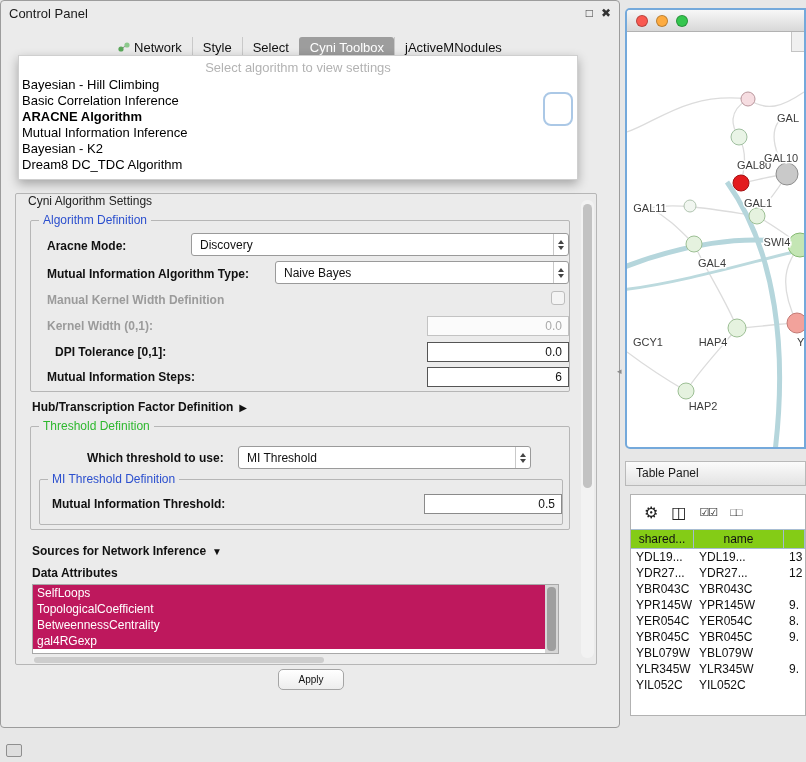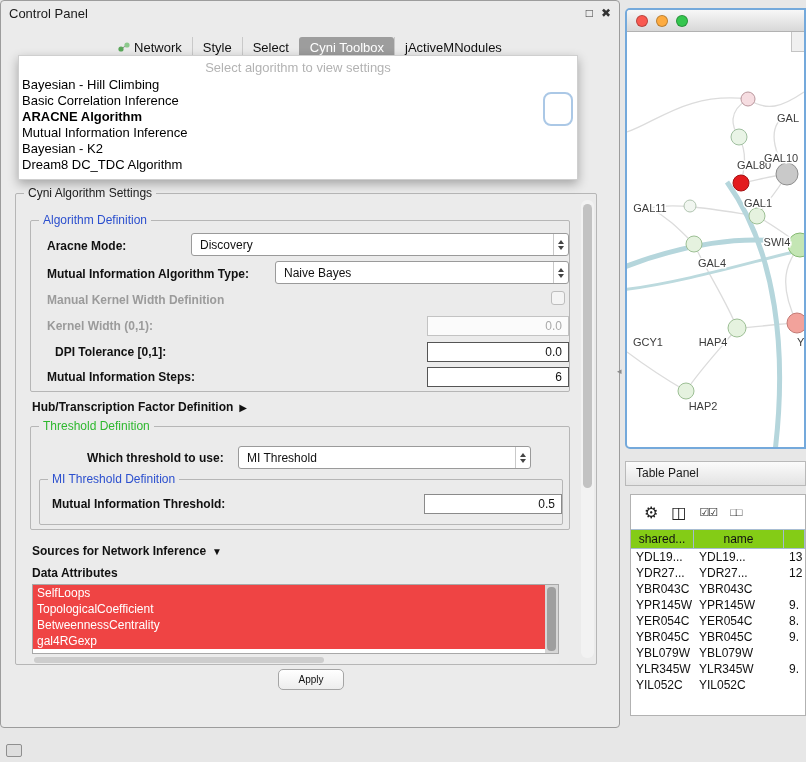--- a/index.html
+++ b/index.html
@@ -31,21 +31,21 @@
   #combo-fragment{position:absolute;left:543px;top:92px;width:30px;height:34px;background:#fff;
     border:2px solid #abc8e6;border-radius:8px;z-index:25;}
 
   
   .groupbox{position:absolute;border:1px solid #b6b6b6;border-radius:2px;}
   .group-title{position:absolute;top:-8px;left:8px;background:#ebebeb;padding:0 4px;font-size:12px;color:#222;}
   .group-title.blue{color:#2b4fce;}
   .group-title.green{color:#2eb82e;}
 
   #settings-group{left:14px;top:192px;width:582px;height:472px;}
-  #settings-group > .group-title{left:8px;}
+  #settings-group > .group-title{left:8px;margin-top:8px;}
 
   .sb-v{position:absolute;right:2px;top:6px;bottom:6px;width:13px;background:#f2f2f2;border-radius:6px;}
   .sb-v .thumb{position:absolute;left:2px;top:4px;width:9px;height:62%;background:#c2c2c2;border-radius:5px;}
 
   #algo-group{left:14px;top:26px;width:540px;height:172px;}
   .row-label{position:absolute;font-size:12px;font-weight:bold;color:#111;}
   .row-label.disabled{color:#9b9b9b;}
   .combo{position:absolute;height:23px;background:#fff;border:1px solid #9a9a9a;border-radius:3px;
     display:flex;align-items:center;font-size:12px;}
   .combo .val{flex:1;padding-left:8px;}
@@ -58,21 +58,21 @@
   .field.disabled{background:#fbfbfb;border-color:#c3c3c3;color:#a9a9a9;}
   .checkbox{position:absolute;width:14px;height:14px;border:1.5px solid #bdbdbd;border-radius:3px;background:#f4f4f4;}
 
   .section-toggle{position:absolute;font-size:12px;font-weight:bold;display:flex;align-items:center;gap:6px;}
   .arrow-glyph{font-size:10px;}
 
   #threshold-group{left:14px;top:232px;width:540px;height:104px;}
   #mi-group{left:8px;top:52px;width:524px;height:46px;}
 
   #attr-list{position:absolute;left:16px;top:390px;width:527px;height:70px;background:#fff;border:1px solid #a8a8a8;}
-  .attr-item{height:16px;line-height:16px;padding-left:4px;font-size:12px;background:#ef4444;color:#fff;
+  .attr-item{height:16px;line-height:16px;padding-left:4px;font-size:12px;background:#be185d;color:#fff;
     width:calc(100% - 13px);white-space:nowrap;overflow:hidden;}
   .attr-sb{position:absolute;right:0;top:0;bottom:0;width:13px;background:#d7d7d7;}
   .attr-sb .thumb{position:absolute;left:2px;top:2px;bottom:2px;width:9px;background:#9f9f9f;border-radius:4px;}
   #attr-hscroll{position:absolute;left:16px;top:462px;width:527px;height:8px;background:#ececec;border-radius:4px;}
   #attr-hscroll .thumb{position:absolute;left:2px;top:1px;height:6px;width:55%;background:#cdcdcd;border-radius:3px;}
 
   #apply-btn{position:absolute;left:277px;top:668px;width:66px;height:21px;
     background:linear-gradient(#ffffff,#ededed);border:1px solid #a5a5a5;border-radius:5px;
     font-size:10px;display:flex;align-items:center;justify-content:center;}
 

